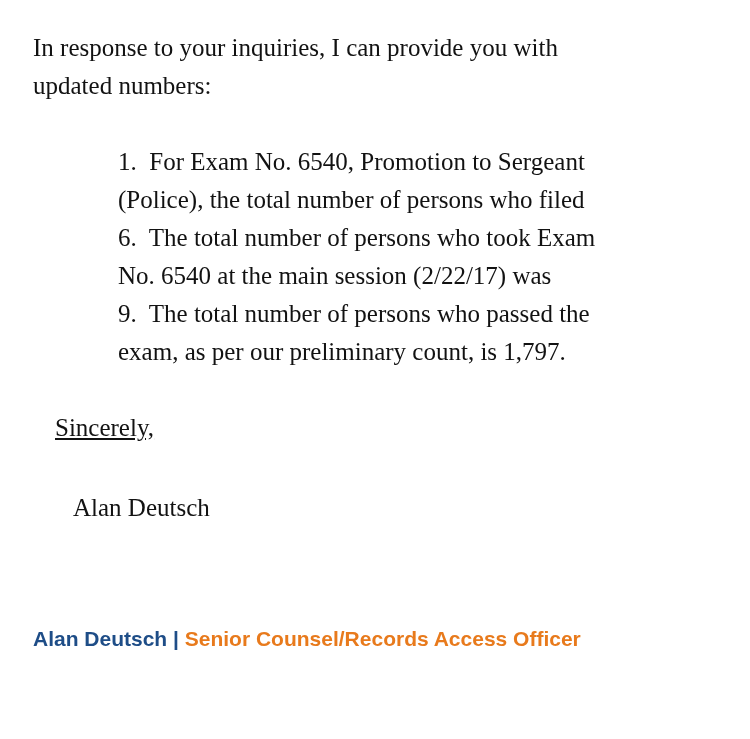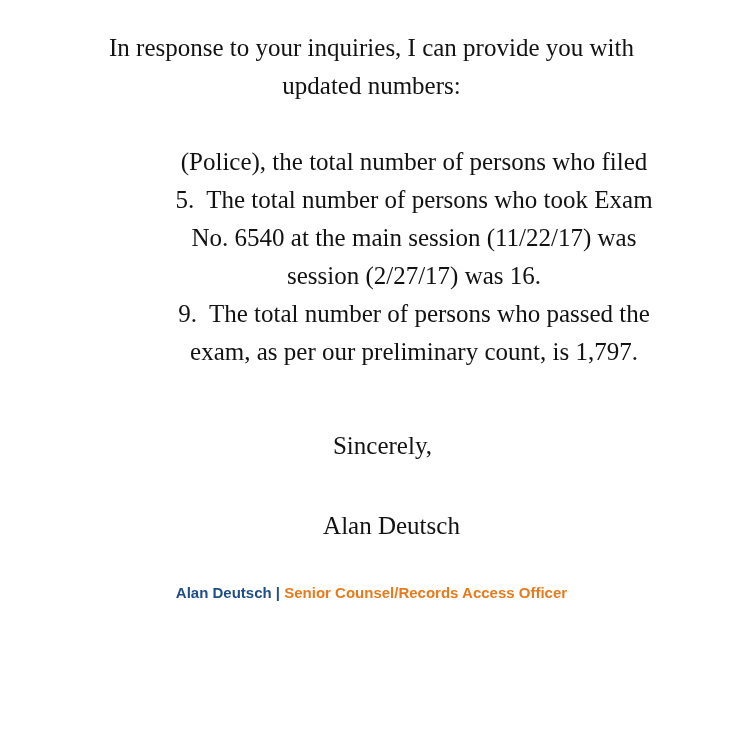--- a/index.html
+++ b/index.html
@@ -12,61 +12,61 @@
     font-size: 25px;
     line-height: 38px;
     color: #121212;
   }
   .page {
     position: relative;
     width: 750px;
     height: 739px;
     box-sizing: border-box;
     padding: 29px 40px 0 33px;
-    text-align: center;
   }
   .line { white-space: pre-wrap; }
   .intro { }
   .list-block {
     margin-top: 38px;
     margin-left: 85px;  
   }
   .closing {
-    margin-top: 56px;
+    margin-top: 38px;
     margin-left: 22px;  
+    text-decoration: underline;
   }
   .signature {
     margin-top: 42px;
     margin-left: 40px;  
   }
   .footer {
-    margin-top: 36px;
+    margin-top: 100px;
     font-family: "Liberation Sans", "DejaVu Sans", sans-serif;
-    font-size: 15px;
+    font-size: 21px;
     line-height: 24px;
     font-weight: bold;
     white-space: pre;
   }
   .footer span { white-space: pre; }
 </style>
 </head>
 <body>
 
 <div class="page">
 
   <div class="intro">
     <div class="line">In response to your inquiries, I can provide you with</div>
     <div class="line">updated numbers:</div>
   </div>
 
   <div class="list-block">
+    <div class="line">1.  For Exam No. 6540, Promotion to Sergeant</div>
     <div class="line">(Police), the total number of persons who filed</div>
-    <div class="line">5.  The total number of persons who took Exam</div>
-    <div class="line">No. 6540 at the main session (11/22/17) was</div>
-    <div class="line">session (2/27/17) was 16.</div>
+    <div class="line">6.  The total number of persons who took Exam</div>
+    <div class="line">No. 6540 at the main session (2/22/17) was</div>
     <div class="line">9.  The total number of persons who passed the</div>
     <div class="line">exam, as per our preliminary count, is 1,797.</div>
   </div>
 
   <div class="closing">Sincerely,</div>
 
   <div class="signature">Alan Deutsch</div>
 
   <div class="footer"><span style="color: rgb(30, 77, 135);">Alan Deutsch</span><span style="color: rgb(30, 77, 135);"> | </span><span style="color: rgb(232, 122, 28);">Senior Counsel/Records Access Officer</span></div>
 

